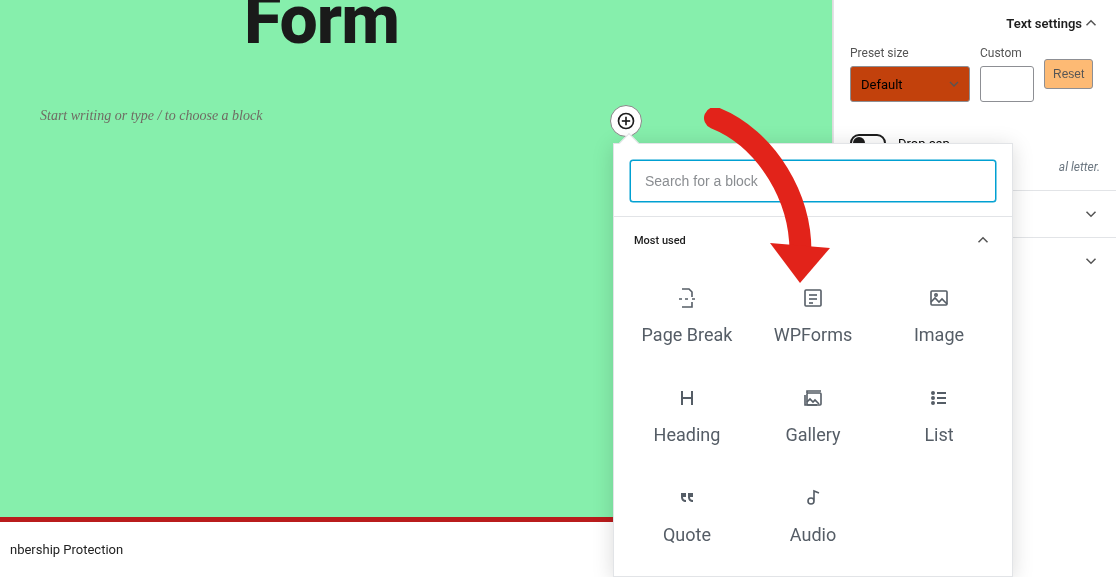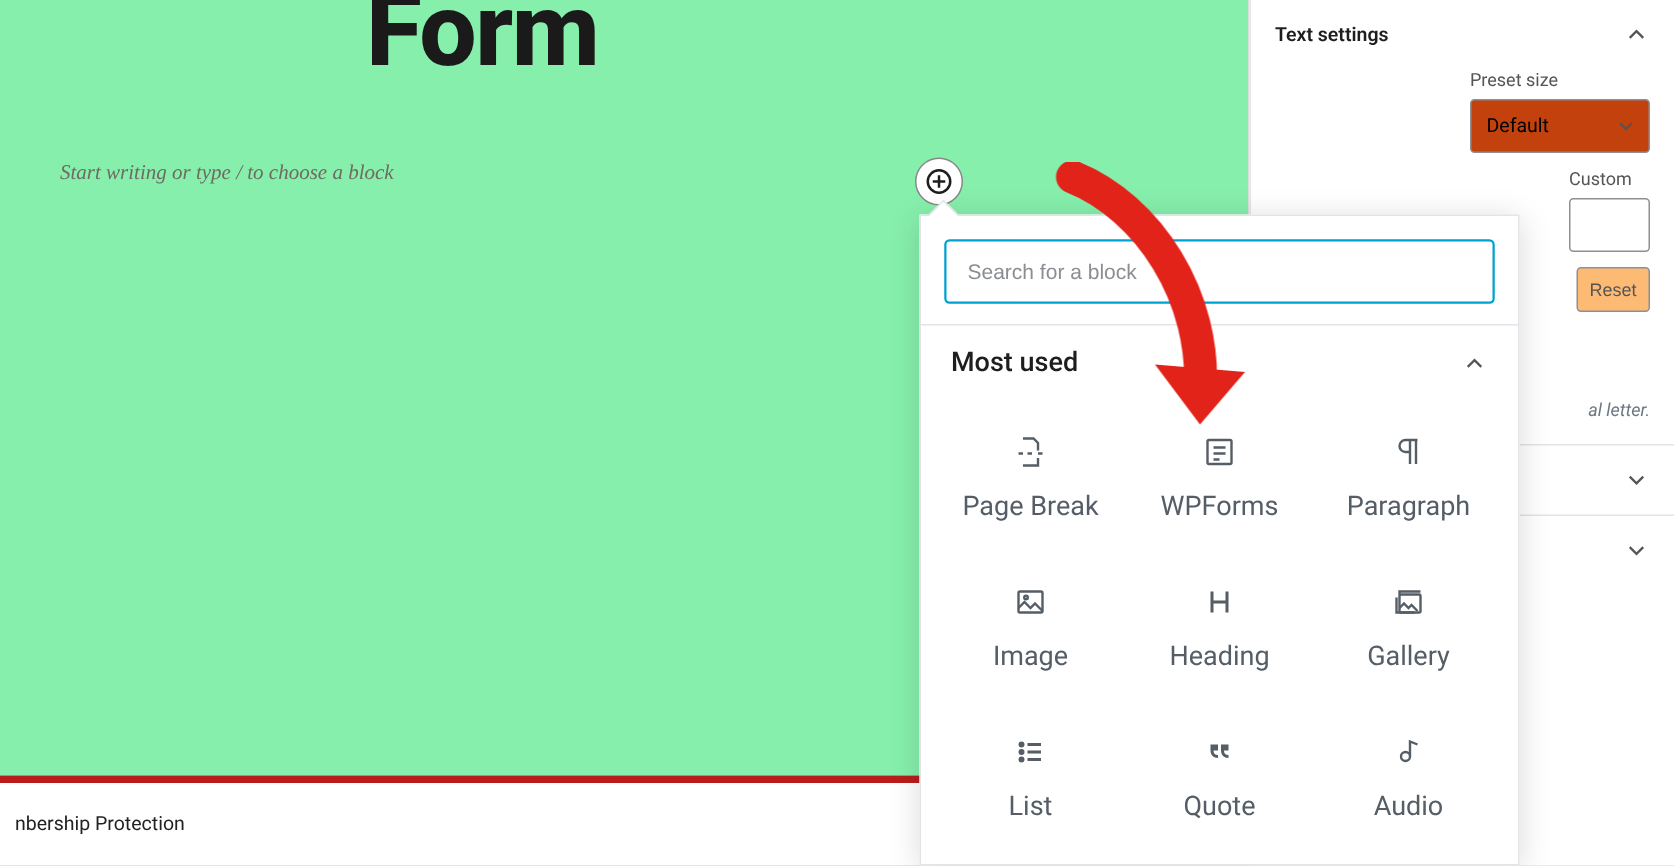--- a/index.html
+++ b/index.html
@@ -60,29 +60,28 @@
   .sidebar {
     position: absolute;
     right: 0; top: 0;
     width: 283px; height: 577px;
     background: #fff;
     border-left: 1px solid #e2e4e7;
     font-size: 13px;
   }
   .panel-header {
     display: flex;
-    justify-content: space-between;
+    justify-content: flex-end;
     align-items: center;
     padding: 14px 16px;
     cursor: pointer;
-    gap: 16px;
   }
   .panel-header .label { font-weight: 600; color: #1e1e1e; }
   .panel-body { padding: 0 16px 16px 16px; }
-  .controls-row { display: flex; align-items: flex-end; gap: 10px; flex-direction: column; }
+  .controls-row { display: flex; align-items: center; gap: 10px; }
   .control { display: flex; flex-direction: column; }
   .control label { color: #555; font-size: 12px; margin-bottom: 6px; }
   .select-wrap {
     position: relative;
     width: 120px;
   }
   .select {
     width: 100%;
     height: 36px;
     border: 1px solid #8d8f94;
@@ -188,21 +187,21 @@
     flex: 1;
     position: relative;
   }
   .inserter-scroll::-webkit-scrollbar { width: 10px; }
   .inserter-scroll::-webkit-scrollbar-thumb { background: #b0b4b9; border-radius: 5px; }
   .section-header {
     display: flex;
     justify-content: space-between;
     align-items: center;
     padding: 14px 20px 10px 20px;
-    font-size: 18px;
+    font-size: 11px;
     color: #1e1e1e;
     font-weight: 500;
     cursor: pointer;
   }
   .block-grid {
     display: grid;
     grid-template-columns: repeat(3, 1fr);
     gap: 0;
     padding: 6px 10px 10px 10px;
   }
@@ -328,28 +327,20 @@
           <svg viewBox="0 0 24 24" fill="none" stroke="#555d66" stroke-width="1.6">
               <rect x="4" y="4" width="16" height="16" rx="1"></rect>
               <line x1="8" y1="9" x2="16" y2="9"></line>
               <line x1="8" y1="13" x2="16" y2="13"></line>
               <line x1="8" y1="17" x2="12" y2="17"></line>
             </svg>
         </span>
         <span class="lbl">WPForms</span>
       </div>
 
-      <div class="block-item">
-        <span class="icon">
-          <svg viewBox="0 0 24 24" fill="none" stroke="#555d66" stroke-width="1.6">
-              <path d="M13 4h5M13 4v16M17 4v16M13 4h-3a4 4 0 0 0 0 8h3"></path>
-            </svg>
-        </span>
-        <span class="lbl">Paragraph</span>
-      </div>
 
       <div class="block-item">
         <span class="icon">
           <svg viewBox="0 0 24 24" fill="none" stroke="#555d66" stroke-width="1.6">
               <rect x="4" y="5" width="16" height="14" rx="1"></rect>
               <path d="M4 16l4-4 4 4 3-3 5 5"></path>
               <circle cx="9" cy="9" r="1.2"></circle>
             </svg>
         </span>
         <span class="lbl">Image</span>

